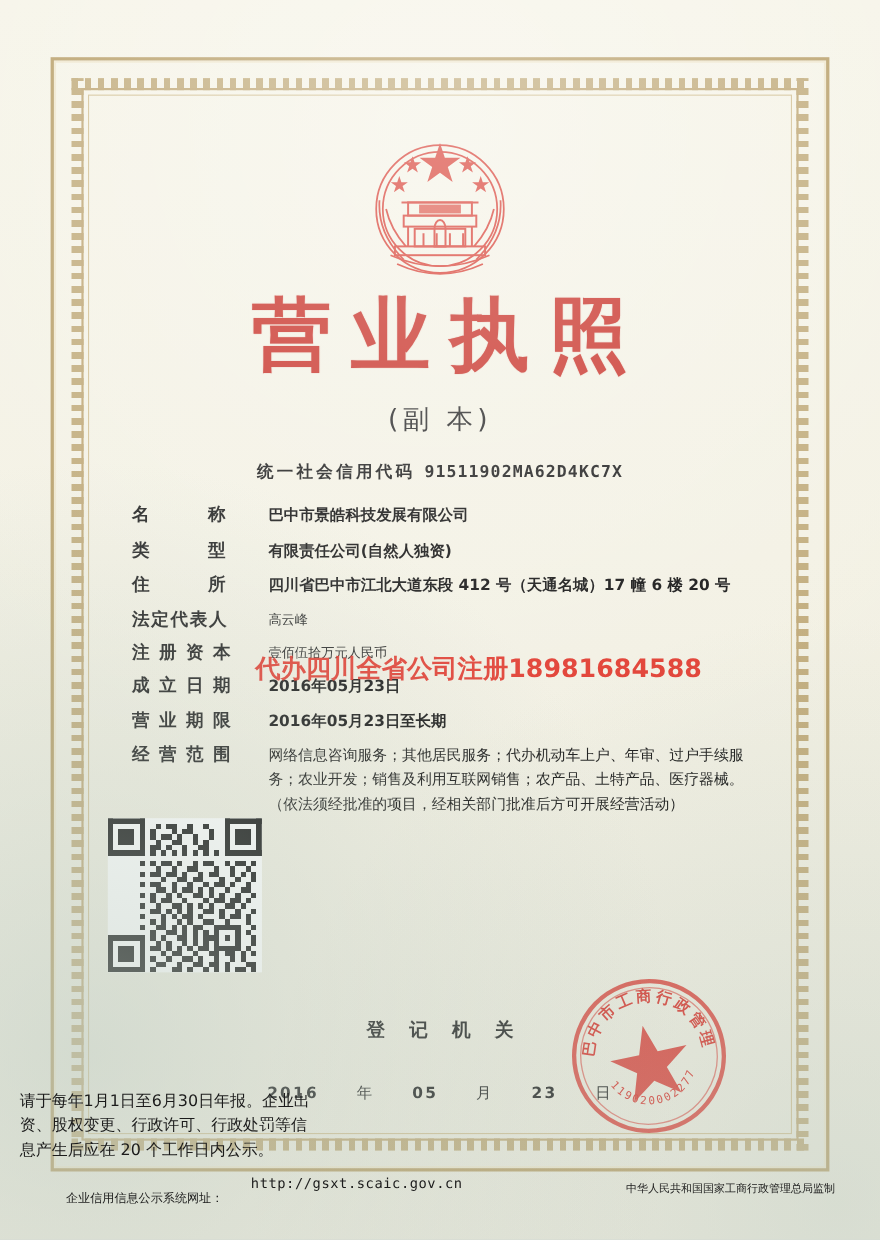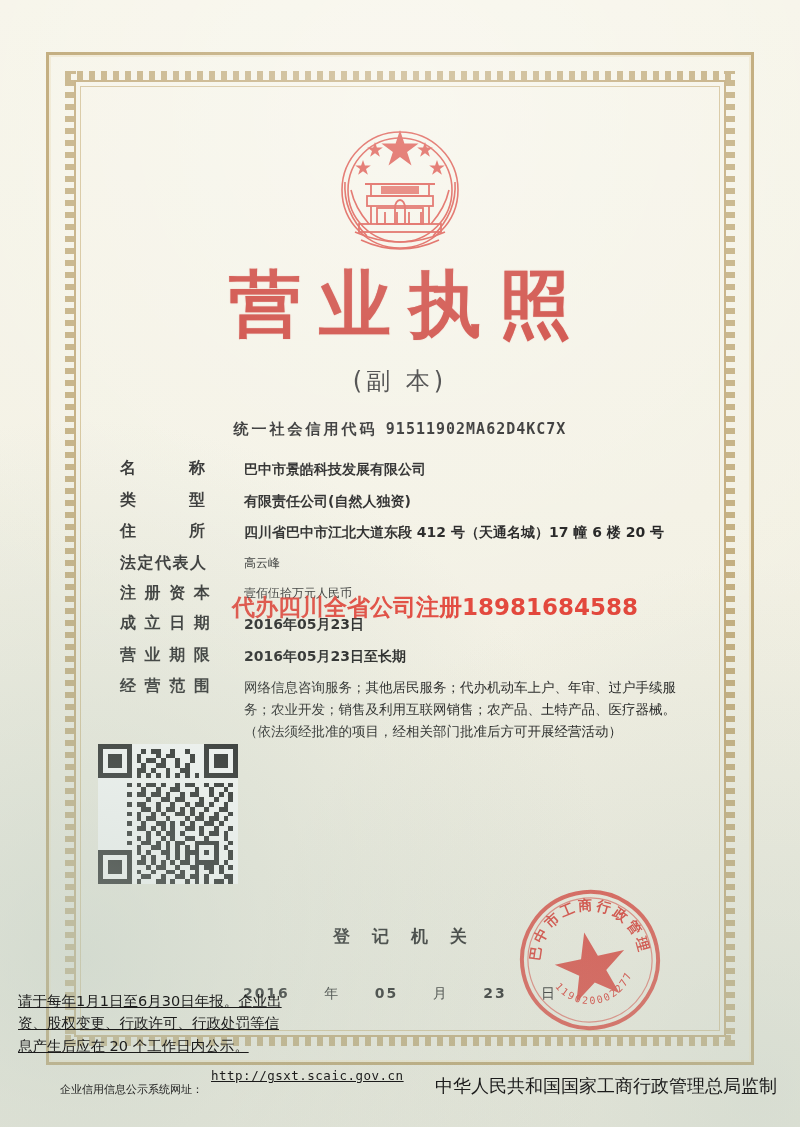--- a/index.html
+++ b/index.html
@@ -157,37 +157,35 @@
     letter-spacing:0px;
     opacity:.92;
     white-space:nowrap;
   }
 
   
   #annual-note{
     position:absolute;left:18px;top:990px;width:270px;
     font-size:14.5px;line-height:1.55;color:#1b1b1b;
     font-family:"DejaVu Sans","Liberation Sans",sans-serif;
-    text-decoration:underline;
   }
   #site-label{
     position:absolute;left:60px;top:1082px;
     font-size:11px;color:#1b1b1b;
     font-family:"DejaVu Sans","Liberation Sans",sans-serif;
   }
   #site-url{
-    position:absolute;left:211px;top:1068px;
+    position:absolute;left:228px;top:1068px;
     font-size:12.5px;color:#1b1b1b;
     font-family:"DejaVu Sans Mono","Liberation Mono",monospace;
     letter-spacing:.5px;
-    text-decoration:underline;
   }
   #issuer-footer{
-    position:absolute;right:23px;top:1074px;
-    font-size:18px;color:#1b1b1b;
+    position:absolute;right:41px;top:1074px;
+    font-size:10px;color:#1b1b1b;
     font-family:"DejaVu Sans","Liberation Sans",sans-serif;
   }
 </style>
 </head>
 <body>
 
 <div id="license-page">
 
   <div id="border-outer"></div>
   <div id="border-greek"></div>

